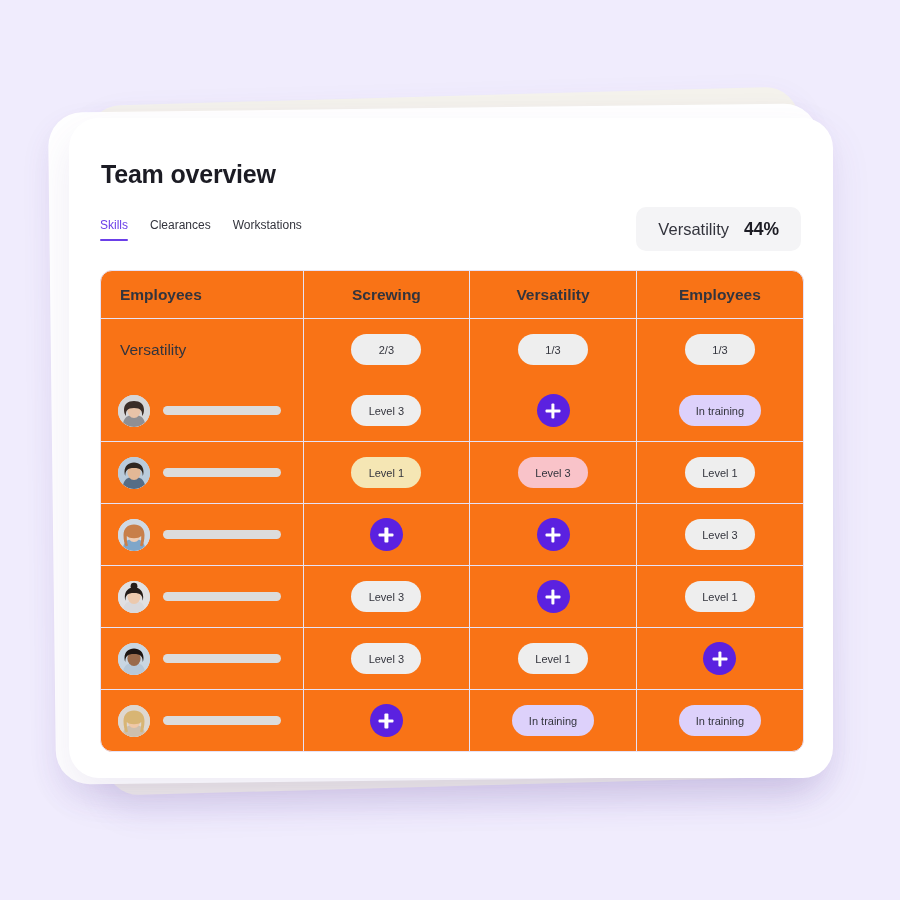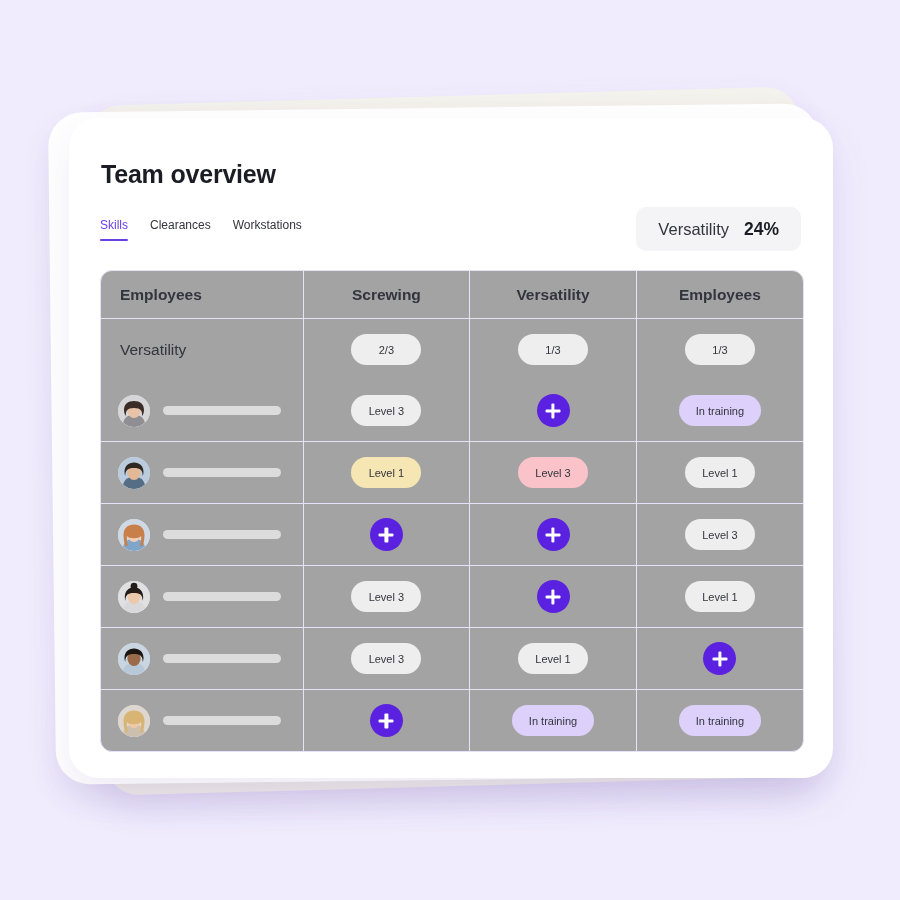--- a/index.html
+++ b/index.html
@@ -130,21 +130,21 @@
 
   
   .table-wrap {
     position: absolute;
     left: 31px;
     top: 152px;
     width: 702px;
     border: 1px solid #e6e2f7;
     border-radius: 12px;
     overflow: hidden;
-    background: #a3a3a3;
+    background: #f97316;
   }
   table.skills-table {
     border-collapse: collapse;
     width: 100%;
     table-layout: fixed;
   }
   table.skills-table col.c-emp  { width: 202px; }
   table.skills-table col.c-col  { width: 166.6px; }
 
   table.skills-table th,
@@ -283,21 +283,21 @@
         <div class="tab">
           <span>Clearances</span>
         </div>
         <div class="tab">
           <span>Workstations</span>
         </div>
       </div>
 
       <div class="versatility-pill">
         <span class="vp-label">Versatility</span>
-        <span class="vp-value">24%</span>
+        <span class="vp-value">44%</span>
       </div>
 
       <div class="table-wrap">
         <table class="skills-table">
           <colgroup>
             <col class="c-emp">
               <col class="c-col">
               <col class="c-col">
               <col class="c-col">
           </colgroup>

